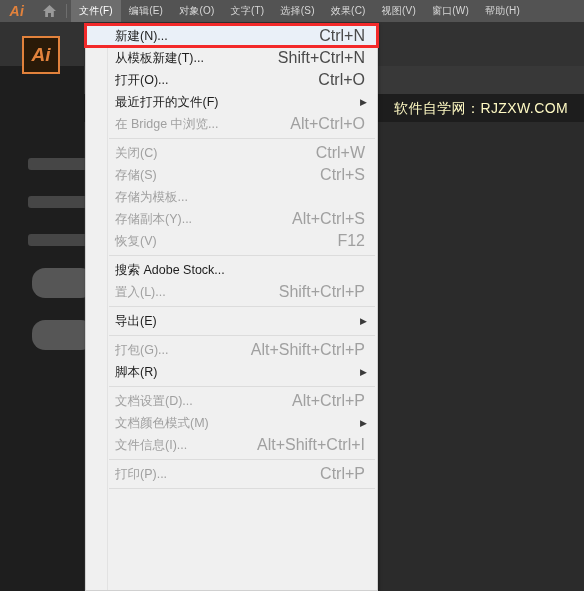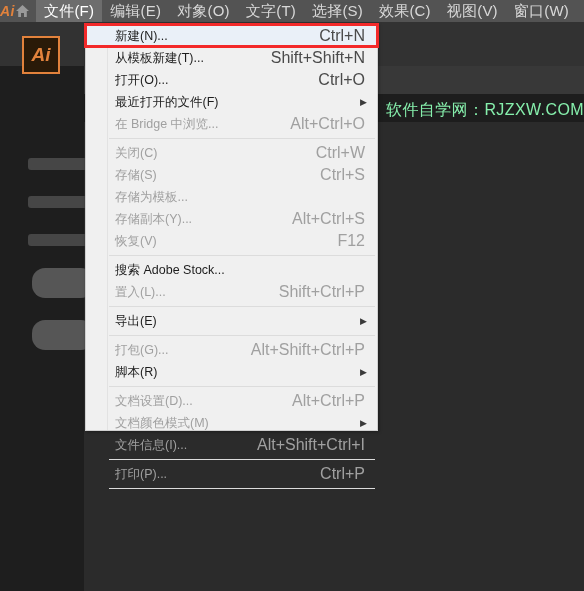--- a/index.html
+++ b/index.html
@@ -47,21 +47,21 @@
     width: 1px; height: 14px;
     background: #6e6e6e;
     margin: 0 4px 0 2px;
   }
   .menubar-items { display: flex; align-items: center; height: 22px; }
   .menubar-item {
     height: 22px;
     padding: 0 8px;
     display: flex; align-items: center;
     color: #d8d8d8;
-    font-size: 15px;
+    font-size: 10px;
     white-space: nowrap;
     letter-spacing: 0.2px;
   }
   .menubar-item.active {
     background: #6d6d6d;
     color: #ffffff;
   }
 
   
   .ws-toolbar-strip {
@@ -108,32 +108,32 @@
   }
   .tool-pill {
     position: absolute;
     background: #464646;
     border-radius: 3px;
   }
   .tool-pill.round { border-radius: 13px; background: #565656; }
 
   .watermark {
     position: absolute;
-    right: 0; top: 100px;
-    color: #86efac;
-    font-size: 16px;
+    right: 16px; top: 100px;
+    color: #fef9c3;
+    font-size: 14px;
     letter-spacing: 0.4px;
     white-space: nowrap;
   }
 
   
   .menu-panel {
     position: absolute;
     left: 85px; top: 23px;
-    width: 293px; height: 408px;
+    width: 293px; height: 568px;
     background: #f0f0f0;
     border: 1px solid #d0d0d0;
     border-top: none;
     box-shadow: 1px 1px 3px rgba(0,0,0,0.35);
     font-size: 12.5px;
   }
   .menu-gutter {
     position: absolute;
     left: 0; top: 0;
     width: 22px; height: 100%;
@@ -238,21 +238,21 @@
 
   <div class="menu-panel">
     <div class="menu-gutter"></div>
     <div class="menu-list" id="menu-list">
         <div class="menu-row selected">
           <span class="mi-label">新建(N)...</span>
           <span class="mi-accel">Ctrl+N</span>
         </div>
         <div class="menu-row">
           <span class="mi-label">从模板新建(T)...</span>
-          <span class="mi-accel">Shift+Shift+N</span>
+          <span class="mi-accel">Shift+Ctrl+N</span>
         </div>
         <div class="menu-row">
           <span class="mi-label">打开(O)...</span>
           <span class="mi-accel">Ctrl+O</span>
         </div>
         <div class="menu-row">
           <span class="mi-label">最近打开的文件(F)</span>
           <span class="mi-arrow">▶</span>
         </div>
         <div class="menu-row disabled">

